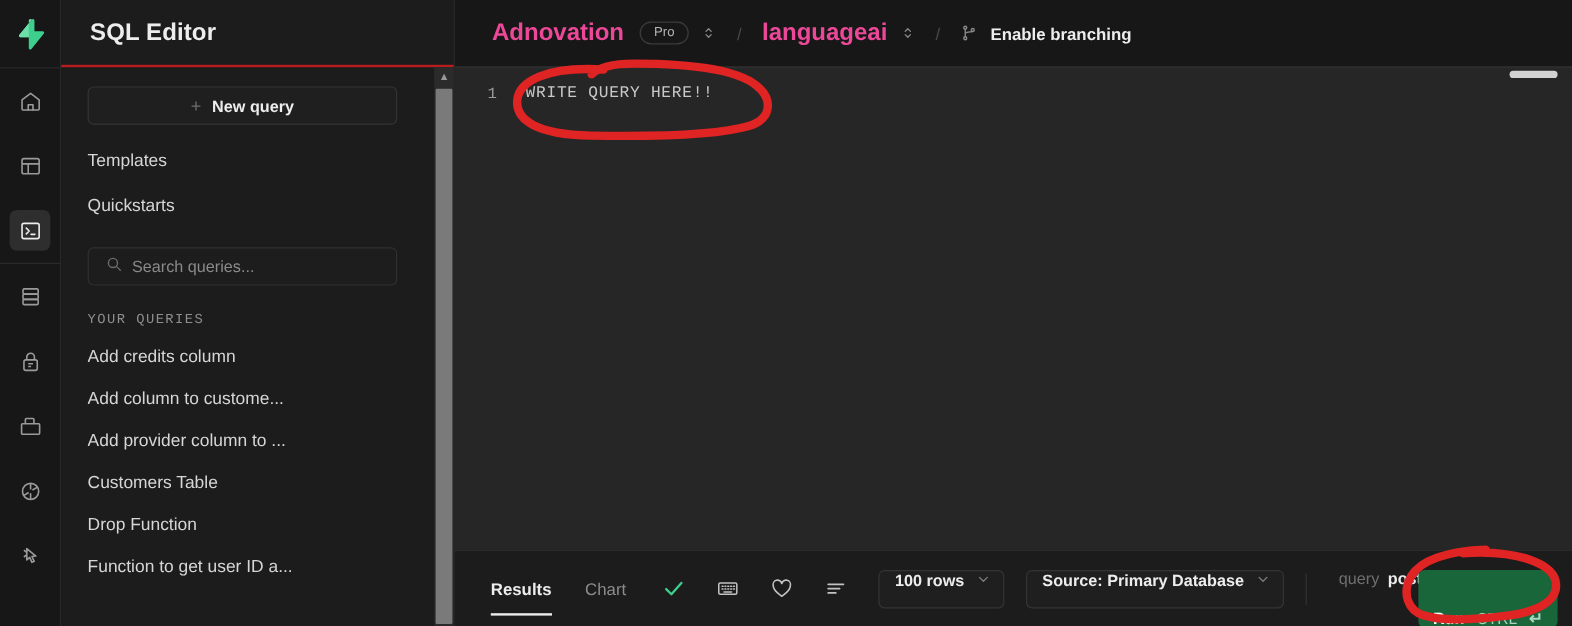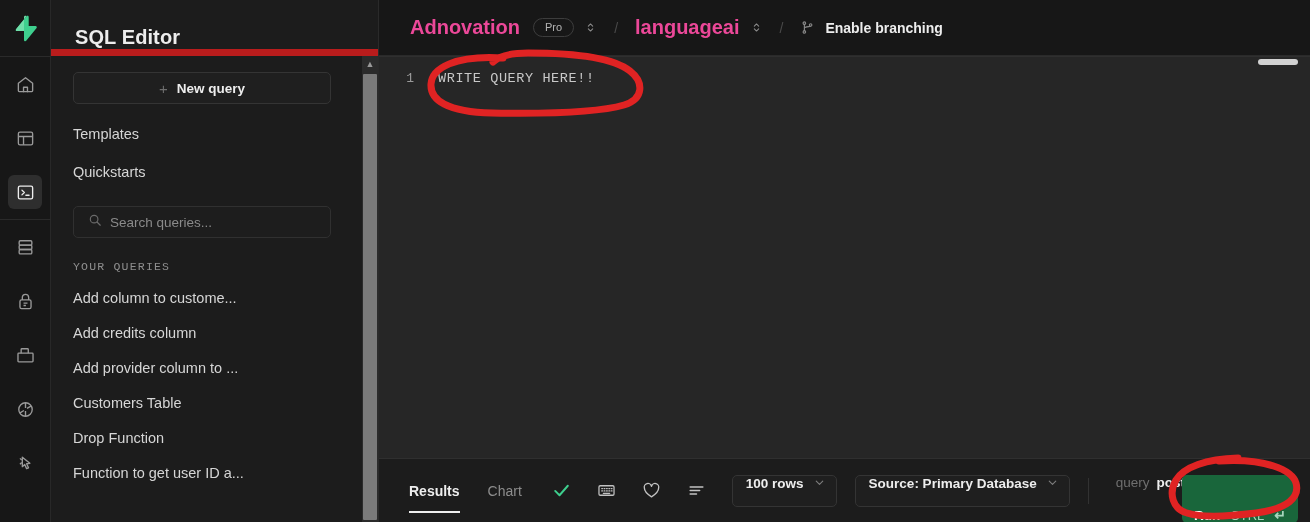--- a/index.html
+++ b/index.html
@@ -35,23 +35,23 @@
   
   .sidebar {
     width: 328px; flex: 0 0 328px; height: 522px;
     background: #1c1c1c;
     border-right: 1px solid #2a2a2a;
     display: flex; flex-direction: column;
     position: relative;
   }
   .sidebar-header {
     height: 56px; flex: 0 0 56px;
-    display: flex; align-items: flex-end;
+    display: flex; align-items: center;
     padding-left: 24px;
-    border-bottom: 7px solid #b91c1c;
+    border-bottom: 2px solid #b91c1c;
   }
   .sidebar-title { font-size: 20px; font-weight: 700; color: #ededed; letter-spacing: .1px; }
   .sidebar-body { flex: 1 1 auto; padding: 16px 22px 0 22px; overflow: hidden; }
 
   .new-query-btn {
     height: 32px; width: 258px;
     border: 1px solid #343434; border-radius: 5px;
     background: #1f1f1f;
     display: flex; align-items: center; justify-content: center; gap: 9px;
     color: #ededed; font-size: 13.5px; font-weight: 600;
@@ -300,22 +300,22 @@
           <svg width="14" height="14" viewBox="0 0 24 24" fill="none" stroke="currentColor" stroke-width="2" stroke-linecap="round">
             <circle cx="10.5" cy="10.5" r="6.5"></circle>
               <path d="M15.4 15.4 L21 21"></path>
           </svg>
         </span>
         <input class="search-input" type="text" placeholder="Search queries..." style="">
       </div>
 
       <div class="section-label">YOUR QUERIES</div>
 
+      <div class="query-item">Add credits column</div>
       <div class="query-item">Add column to custome...</div>
-      <div class="query-item">Add credits column</div>
       <div class="query-item">Add provider column to ...</div>
       <div class="query-item">Customers Table</div>
       <div class="query-item">Drop Function</div>
       <div class="query-item">Function to get user ID a...</div>
     </div>
 
     <div class="sb-scroll">
       <div class="arrow">▲</div>
       <div class="thumb"></div>
     </div>

